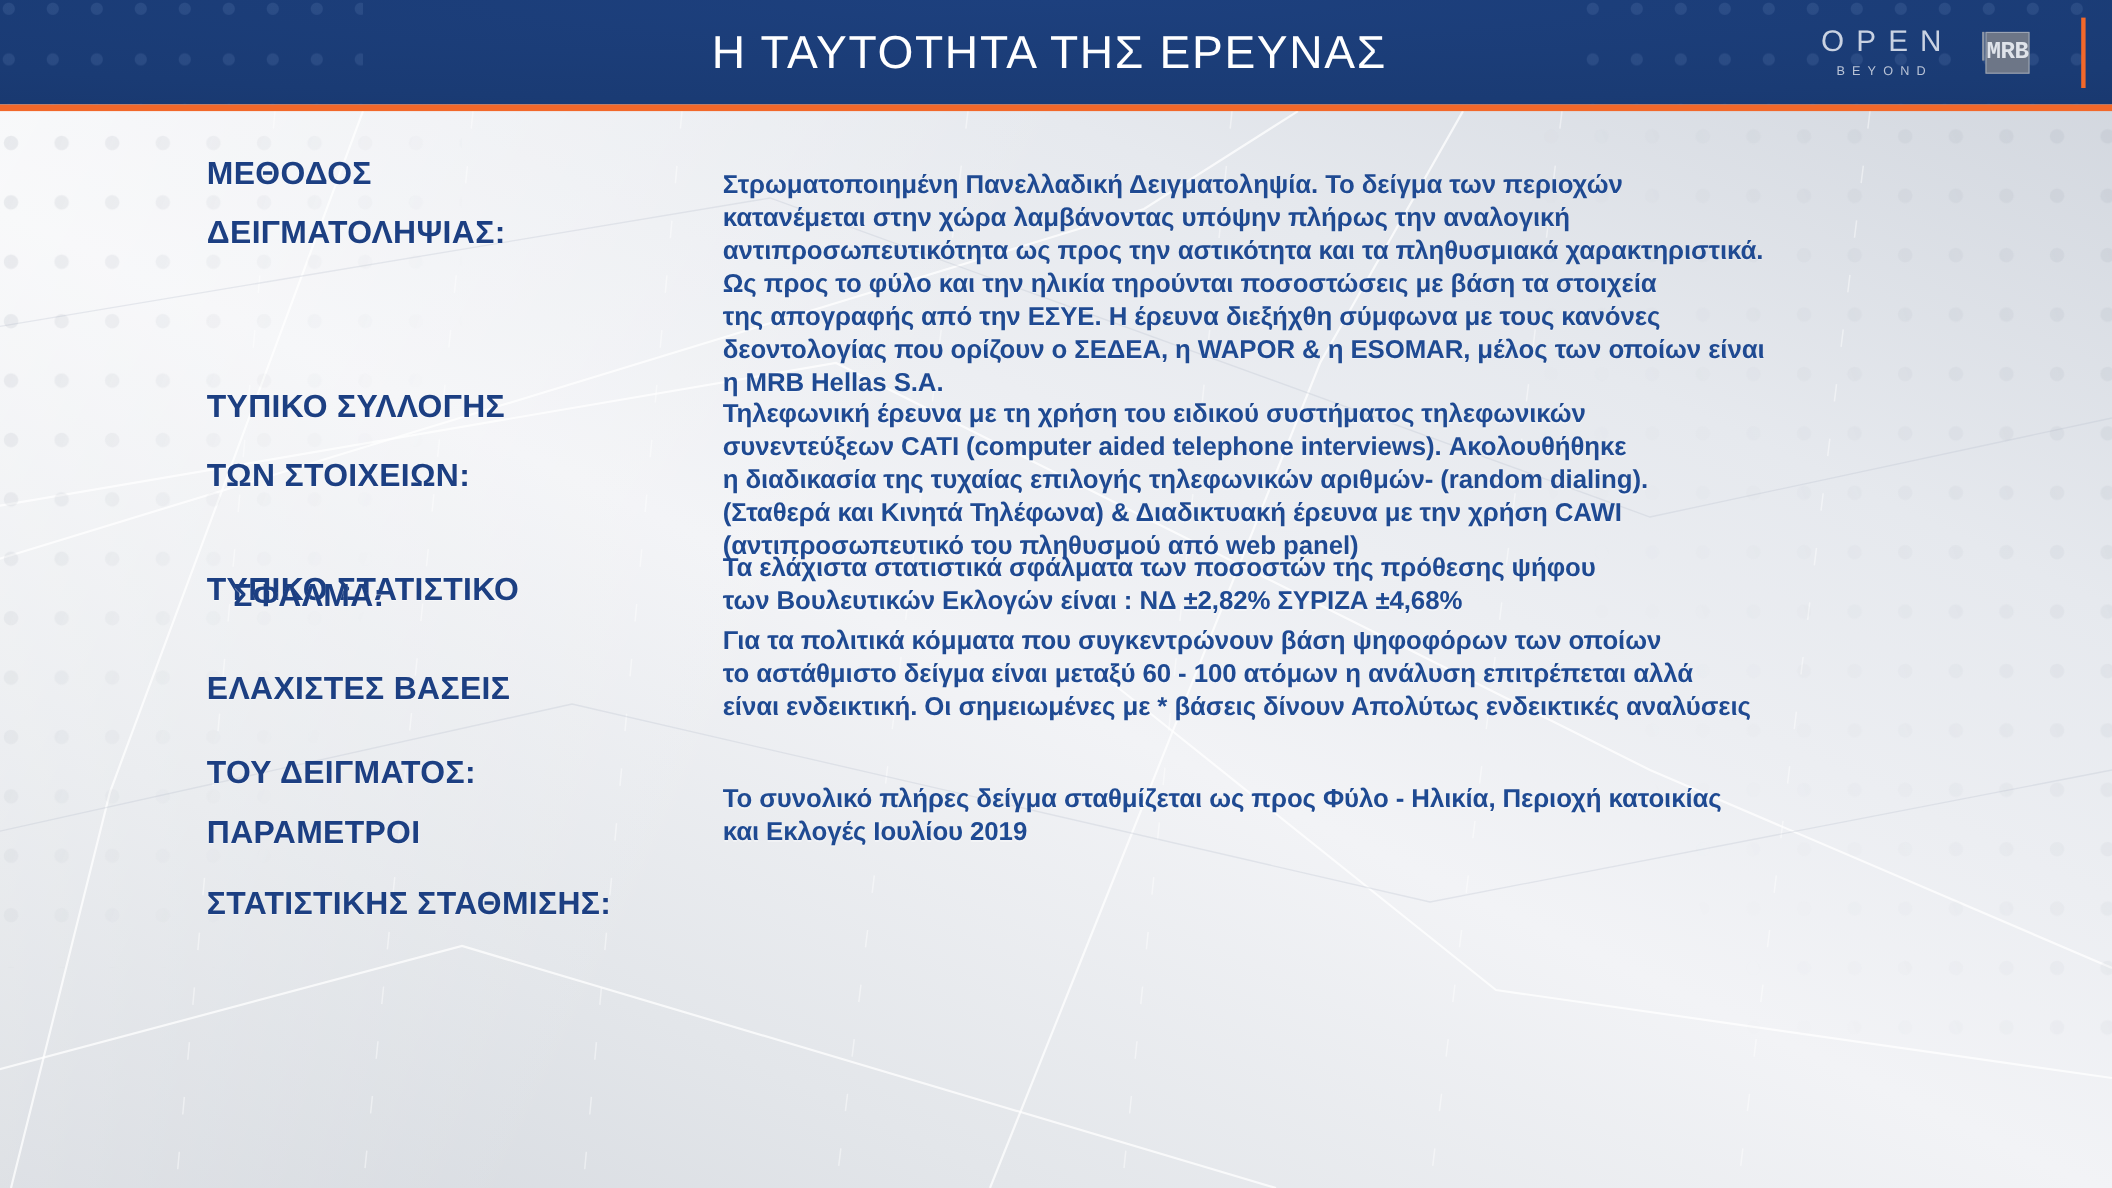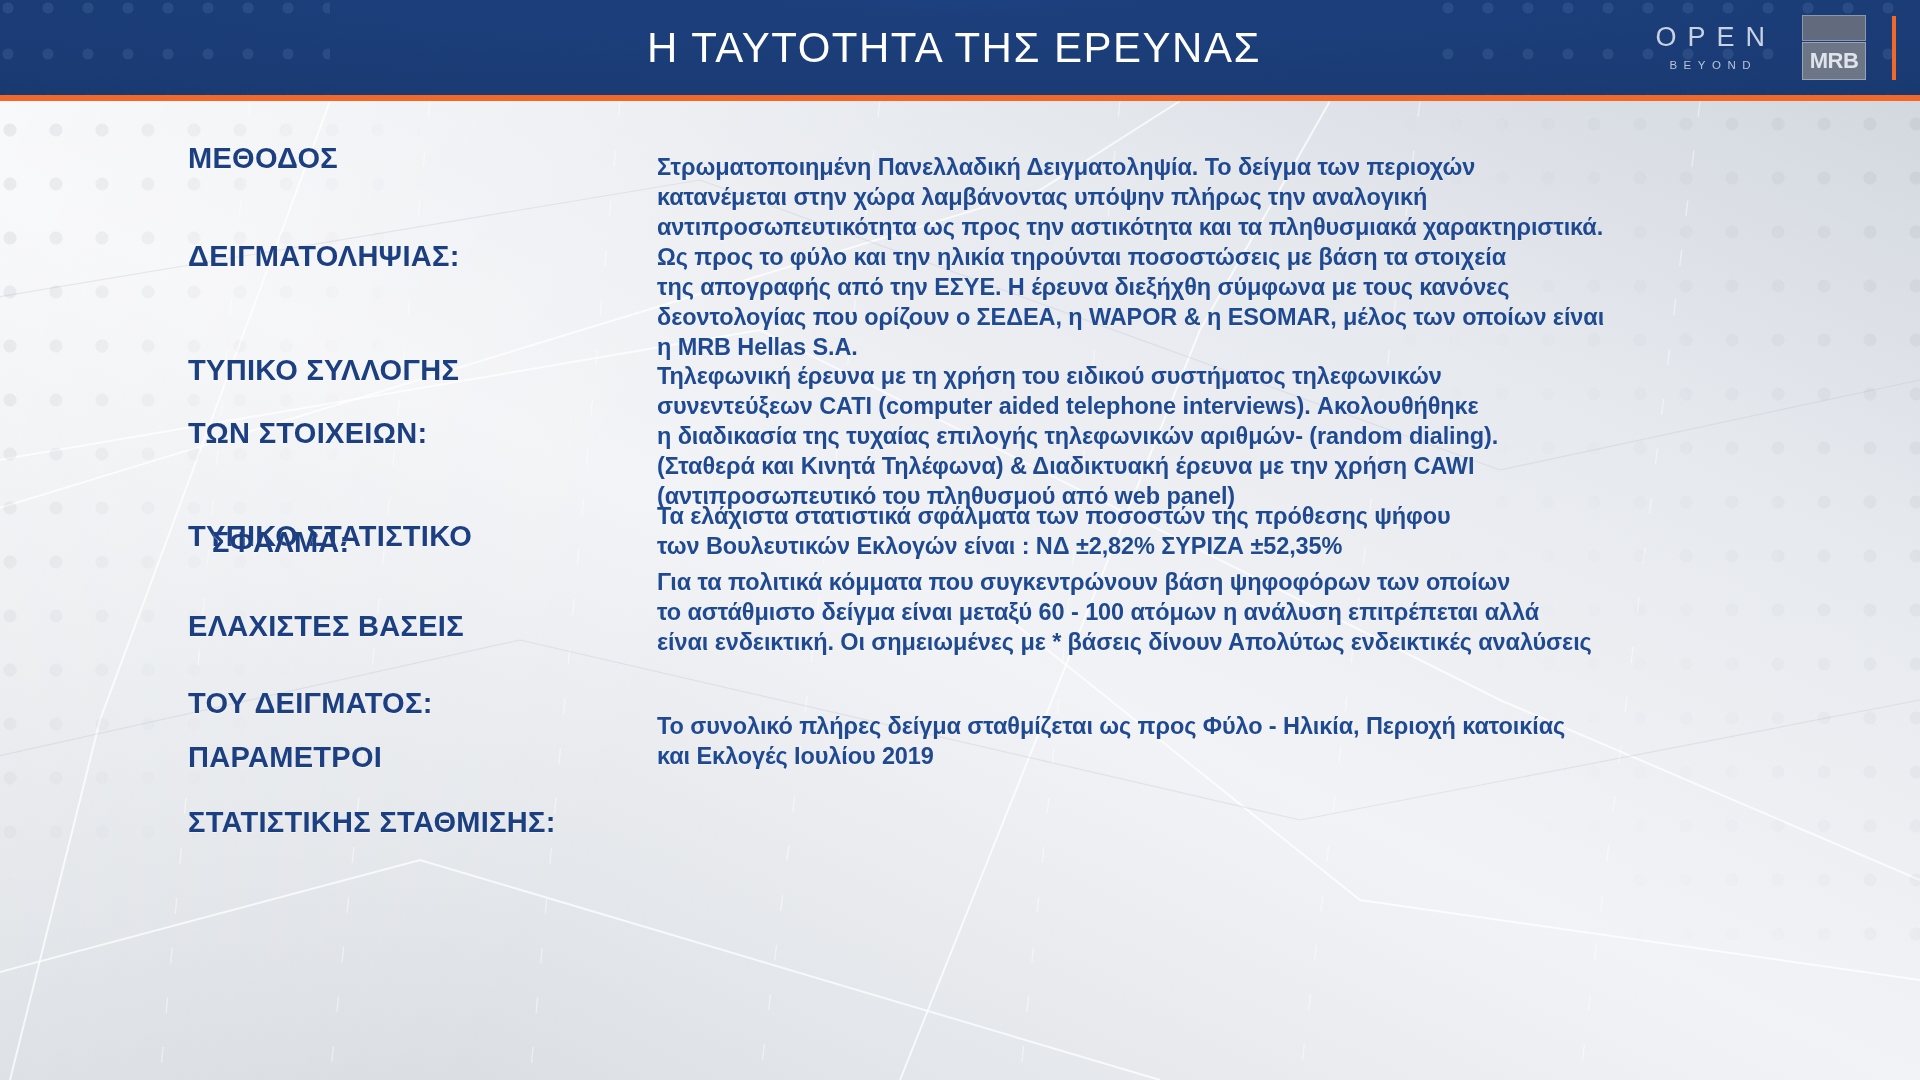--- a/index.html
+++ b/index.html
@@ -78,21 +78,21 @@
   #open-beyond-logo .ob-main {
     font-size:27px; letter-spacing:11px; font-weight:300;
     text-indent:11px;
   }
   #open-beyond-logo .ob-sub {
     font-size:11.5px; letter-spacing:6.5px; font-weight:300;
     margin-top:9px; text-indent:6px; color:#b9c3d6;
   }
   #mrb-logo {
     width:64px;
-    display:flex; flex-direction:column; gap:1px;
+    display:flex; flex-direction:row; gap:1px;font-family:Liberation Mono, monospace;
   }
   #mrb-logo .mrb-bar {
     height:26px; background:#616b7d; border:1px solid #8d97a8;
   }
   #mrb-logo .mrb-box {
     height:38px; background:#6d7687; border:1px solid #9aa3b3;
     display:flex; align-items:center; justify-content:center;
     color:#dfe3ea; font-size:22px; font-weight:bold; letter-spacing:-.5px;
   }
   #accent-bar { width:4px; height:64px; background:#f2682a; }
@@ -115,21 +115,21 @@
     font-weight:bold;
     font-size:23.5px;
     line-height:30px;
     letter-spacing:-.1px;
     white-space:pre-line;
     text-shadow:0 1px 0 rgba(255,255,255,.35);
   }
 
   
   #lbl-method-1  { left:188px; top:41px;  }
-  #lbl-method-2  { left:188px; top:95px;margin-top:44px;  }
+  #lbl-method-2  { left:188px; top:95px;  }
   #lbl-collect-1 { left:188px; top:253px; }
   #lbl-collect-2 { left:188px; top:316px; }
   #lbl-error-1   { left:188px; top:379px;margin-top:40px; }
   #lbl-error-2   { left:188px; top:425px;margin-left:24px; }
   #lbl-bases-1   { left:188px; top:509px; }
   #lbl-bases-2   { left:188px; top:574px;margin-top:12px; }
   #lbl-params-1  { left:188px; top:640px; }
   #lbl-params-2  { left:188px; top:705px; }
 
   
@@ -208,21 +208,21 @@
     <div class="label" id="lbl-collect-2">ΤΩΝ ΣΤΟΙΧΕΙΩΝ:</div>
     <div class="body-text" id="txt-collect">Τηλεφωνική έρευνα με τη χρήση του ειδικού συστήματος τηλεφωνικών
 συνεντεύξεων CATI (computer aided telephone interviews). Ακολουθήθηκε
 η διαδικασία της τυχαίας επιλογής τηλεφωνικών αριθμών- (random dialing).
 (Σταθερά και Κινητά Τηλέφωνα) &amp; Διαδικτυακή έρευνα με την χρήση CAWI
 (αντιπροσωπευτικό του πληθυσμού από web panel)</div>
 
     <div class="label" id="lbl-error-1">ΤΥΠΙΚΟ ΣΤΑΤΙΣΤΙΚΟ</div>
     <div class="label" id="lbl-error-2">ΣΦΑΛΜΑ:</div>
     <div class="body-text" id="txt-error">Τα  ελάχιστα στατιστικά σφάλματα των ποσοστών της πρόθεσης ψήφου
-των Βουλευτικών Εκλογών είναι :   ΝΔ ±2,82% ΣΥΡΙΖΑ ±52,35%</div>
+των Βουλευτικών Εκλογών είναι :   ΝΔ ±2,82% ΣΥΡΙΖΑ ±4,68%</div>
 
     <div class="label" id="lbl-bases-1">ΕΛΑΧΙΣΤΕΣ ΒΑΣΕΙΣ</div>
     <div class="label" id="lbl-bases-2">ΤΟΥ ΔΕΙΓΜΑΤΟΣ:</div>
     <div class="body-text" id="txt-bases">Για τα πολιτικά κόμματα που συγκεντρώνουν βάση ψηφοφόρων των οποίων
 το αστάθμιστο δείγμα είναι μεταξύ 60 - 100 ατόμων η ανάλυση επιτρέπεται αλλά
 είναι ενδεικτική.  Οι σημειωμένες με * βάσεις δίνουν Απολύτως ενδεικτικές αναλύσεις</div>
 
     <div class="label" id="lbl-params-1">ΠΑΡΑΜΕΤΡΟΙ</div>
     <div class="label" id="lbl-params-2">ΣΤΑΤΙΣΤΙΚΗΣ ΣΤΑΘΜΙΣΗΣ:</div>
     <div class="body-text" id="txt-params">Το συνολικό πλήρες δείγμα σταθμίζεται ως προς Φύλο - Ηλικία, Περιοχή κατοικίας

